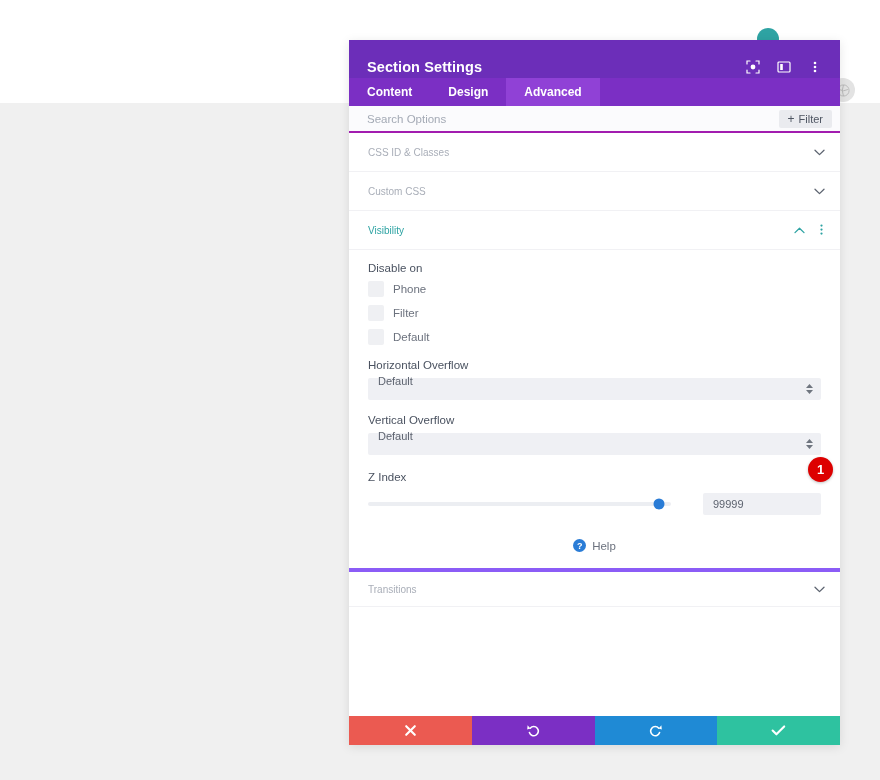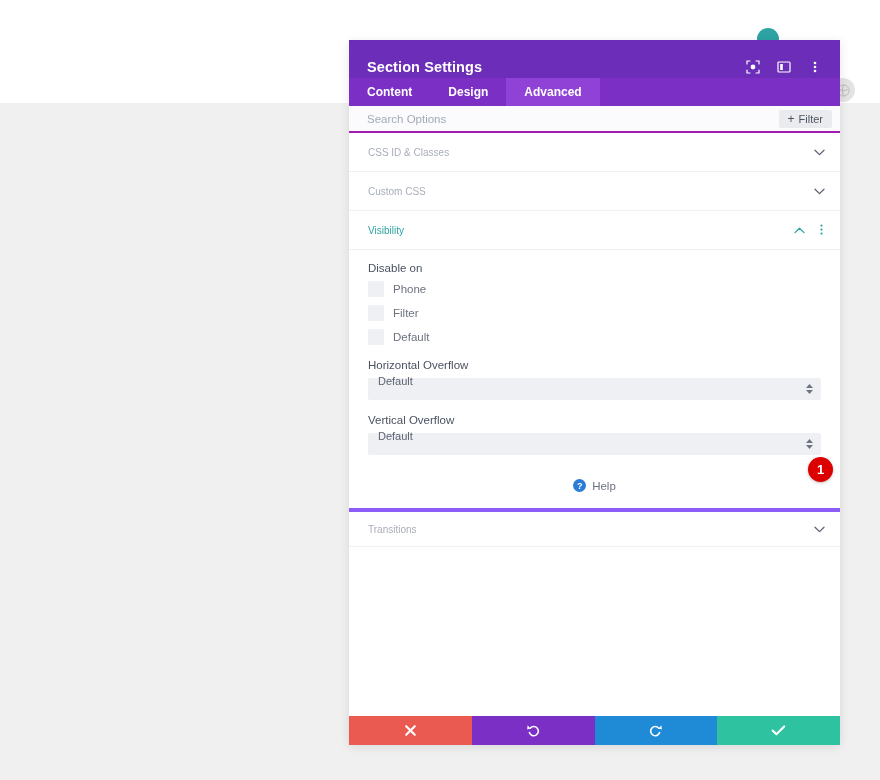--- a/index.html
+++ b/index.html
@@ -432,20 +432,30 @@
             <svg width="7" height="4" viewBox="0 0 7 4" aria-hidden="true">
                 <path d="M3.5 0 L7 4 L0 4 Z" fill="#6f757f"></path>
               </svg>
             <svg width="7" height="4" viewBox="0 0 7 4" aria-hidden="true">
                 <path d="M3.5 4 L0 0 L7 0 Z" fill="#6f757f"></path>
               </svg>
           </span>
         </div>
       </div>
 
+      <div class="slider-block">
+        <div class="field-label">Z Index</div>
+        <div class="slider-row">
+          <div class="slider-track-wrap">
+            <div class="slider-track"></div>
+            <div class="slider-handle" id="z-slider-handle" style="left: 96%;"></div>
+          </div>
+          <input class="slider-input" type="text" value="99999" style="">
+        </div>
+      </div>
 
       <div class="help-row">
         <span class="help-icon">?</span>
         <span class="help-text">Help</span>
       </div>
 
     </div>
 
     <div class="section-row" style="border-top:4px solid #8b5cf6; margin-top:10px;">
       <div class="section-name">Transitions</div>

